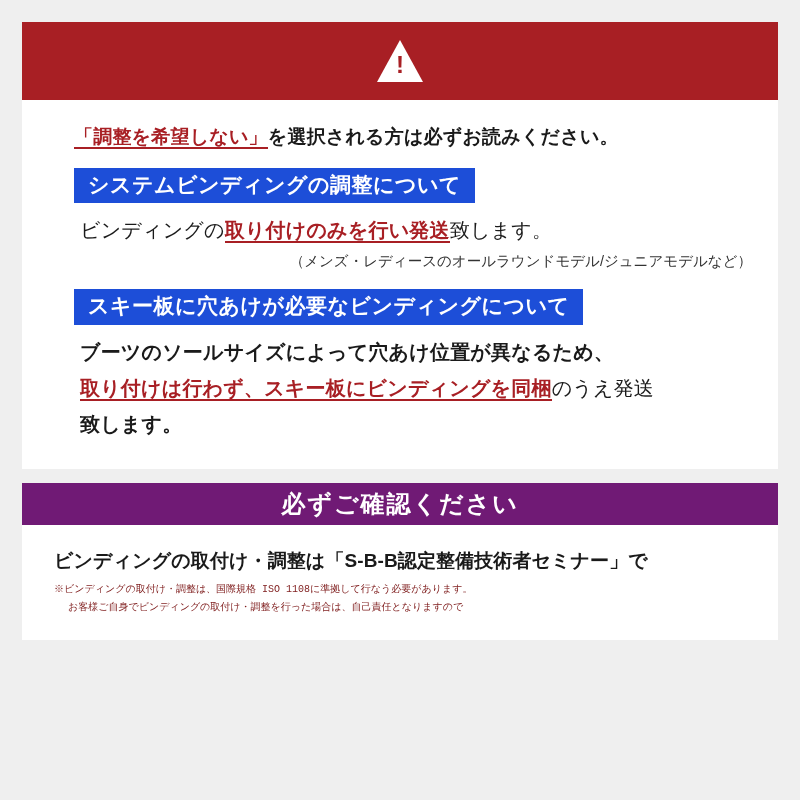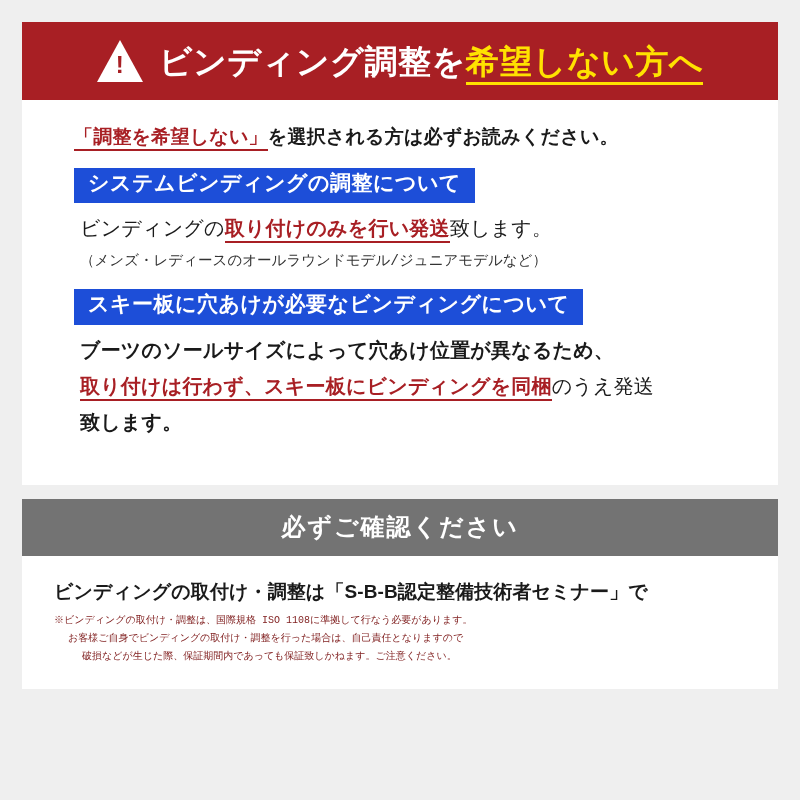--- a/index.html
+++ b/index.html
@@ -72,22 +72,21 @@
     white-space: nowrap;
     line-height: 1;
   }
   .banner-title .hl {
     color: #ffe200;
     border-bottom: 3px solid #ffe200;
     padding-bottom: 2px;
   }
 
   .panel-body {
-    padding: 20px 26px 40px 26px;
-    font-family: Liberation Mono, monospace;
+    padding: 20px 26px 24px 26px;
   }
   .lead {
     font-size: 19px;
     color: #1a1a1a;
     margin: 4px 0 18px 26px;
     font-weight: bold;
     letter-spacing: 0.2px;
   }
   .lead .ul-red {
     color: #a81f24;
@@ -121,30 +120,31 @@
   .u-black {
     color: #1a1a1a;
     border-bottom: 2px solid #1a1a1a;
     font-weight: bold;
   }
   .note {
     font-size: 14.5px;
     color: #333333;
     margin: 0 0 18px 32px;
     line-height: 1.4;
+    text-align: right;
   }
 
   
   .panel-confirm {
     background: #ffffff;
     flex: 0 0 auto;
   }
   .gray-bar {
-    background: #737373;
-    height: 57px;
+    background: #701a75;
+    height: 42px;
     display: flex;
     align-items: center;
     justify-content: center;
   }
   .gray-bar-title {
     color: #ffffff;
     font-size: 24px;
     font-weight: bold;
     letter-spacing: 2px;
   }
@@ -181,23 +181,20 @@
 <body>
 
 <div class="page">
 
   <div class="panel-main">
 
     <div class="banner">
       <span class="warn-icon">
         <span class="tri"></span>
         <span class="bang">!</span>
-      </span>
-      <span class="banner-title">
-        <span>ビンディング調整を</span><span class="hl">希望しない方へ</span>
       </span>
     </div>
 
     <div class="panel-body">
 
       <p class="lead">
         <span class="ul-red">「調整を希望しない」</span><span>を選択される方は必ずお読みください。</span>
       </p>
 
       
@@ -219,17 +216,16 @@
   </div>
 
   <div class="panel-confirm">
     <div class="gray-bar">
       <span class="gray-bar-title">必ずご確認ください</span>
     </div>
     <div class="confirm-body">
       <p class="confirm-line">ビンディングの取付け・調整は「S-B-B認定整備技術者セミナー」で</p>
       <p class="fine">※ビンディングの取付け・調整は、国際規格 ISO 1108に準拠して行なう必要があります。</p>
       <p class="fine indent">お客様ご自身でビンディングの取付け・調整を行った場合は、自己責任となりますので</p>
-      <p class="fine indent2">破損などが生じた際、保証期間内であっても保証致しかねます。ご注意ください。</p>
     </div>
   </div>
 
 </div>
 
 </body></html>

